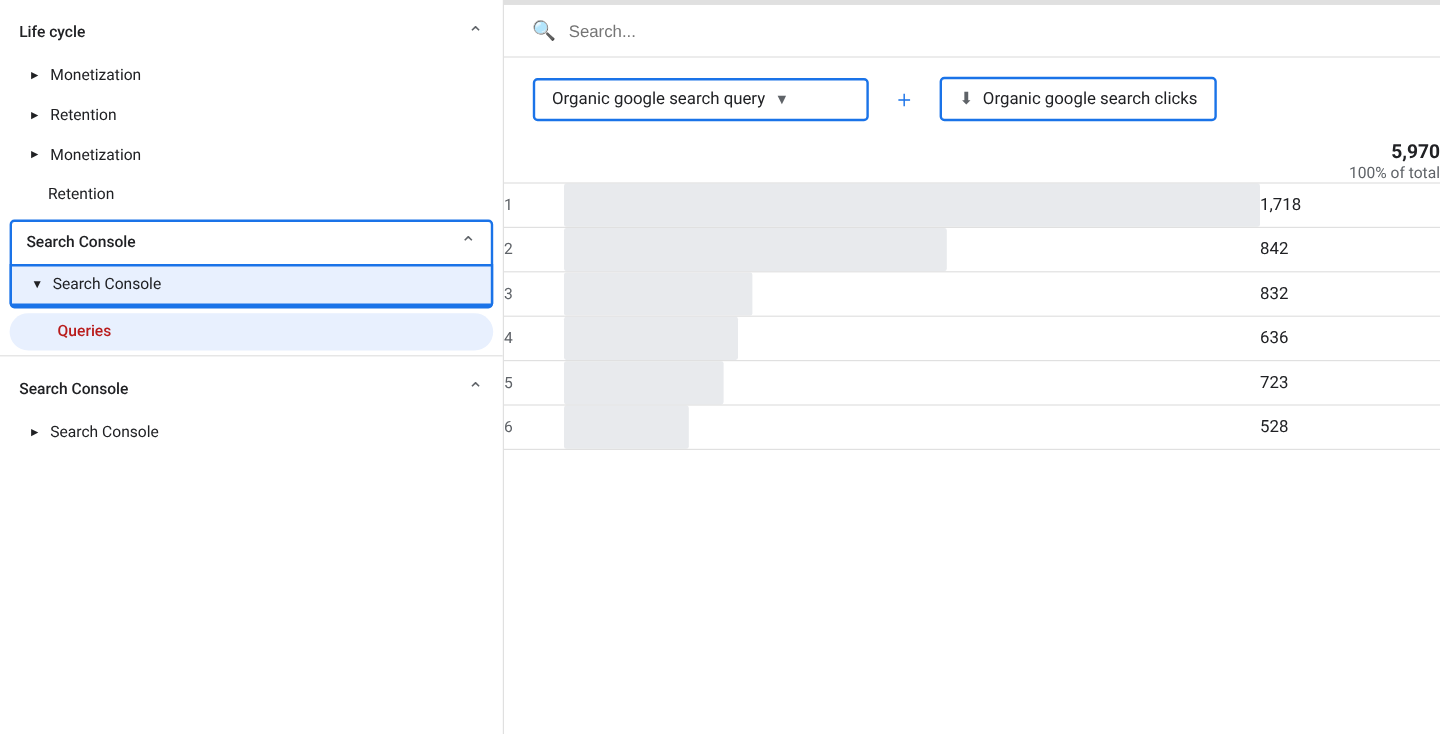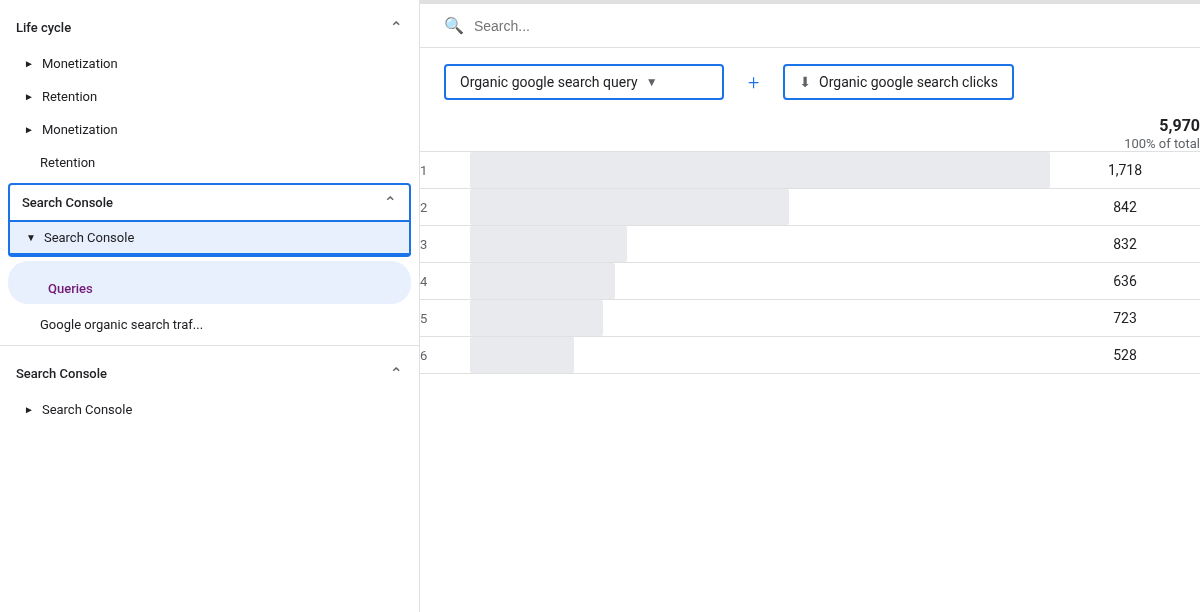--- a/index.html
+++ b/index.html
@@ -85,22 +85,22 @@
       margin: 0 -2px;
       border-radius: 0 0 2px 2px;
     }
 
     .sc-subsection-item .bullet {
       margin-right: 8px;
       font-size: 10px;
     }
 
     .queries-item {
-      padding: 20px 12px 8px 40px;
-      color: #701a75;
+      padding: 8px 12px 8px 40px;
+      color: #b91c1c;
       font-size: 13px;
       font-weight: 500;
       cursor: pointer;
       background: #e8f0fe;
       border-radius: 20px;
       margin: 4px 8px;
     }
 
     .google-organic-item {
       padding: 9px 16px 9px 40px;
@@ -230,21 +230,21 @@
     }
 
     .query-bar-wrap {
       height: 36px;
       background: #e8eaed;
       border-radius: 2px;
     }
 
     .clicks-col {
       padding: 12px 24px 12px 12px;
-      text-align: center;
+      text-align: left;
       font-size: 14px;
       color: #202124;
       vertical-align: middle;
       white-space: nowrap;
     }
 
     .total-clicks-col {
       padding: 8px 24px 8px 12px;
       text-align: right;
       vertical-align: middle;
@@ -298,23 +298,20 @@
     <div class="sc-subsection-item">
       <span class="bullet">▼</span>
       <span>Search Console</span>
     </div>
   </div>
 
   <div class="queries-item">
     <span>Queries</span>
   </div>
 
-  <div class="google-organic-item">
-    <span>Google organic search traf...</span>
-  </div>
 
   <hr class="sidebar-divider">
 
   <div class="bottom-sc-section">
     <div class="sidebar-section-header">
       <span>Search Console</span>
       <span class="chevron">⌃</span>
     </div>
     <div class="sidebar-item">
       <span class="bullet">►</span>

